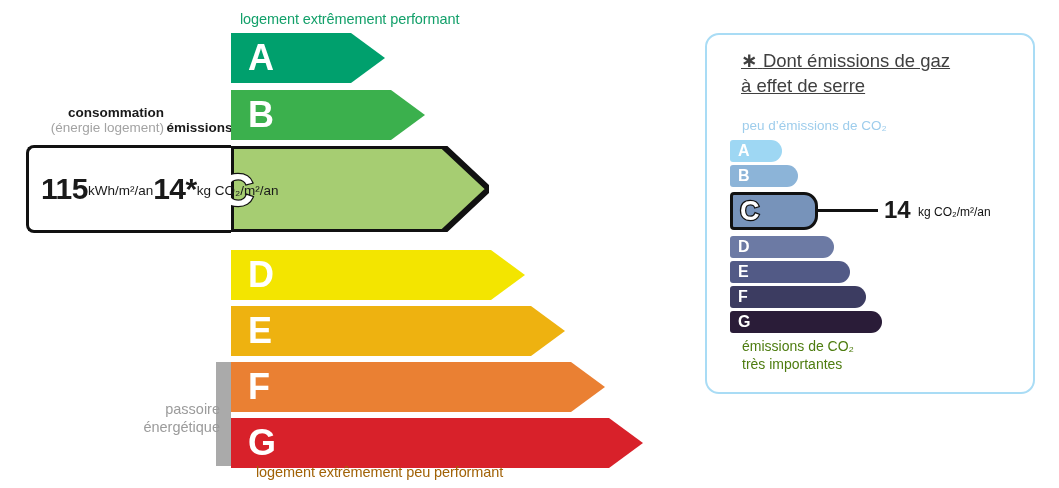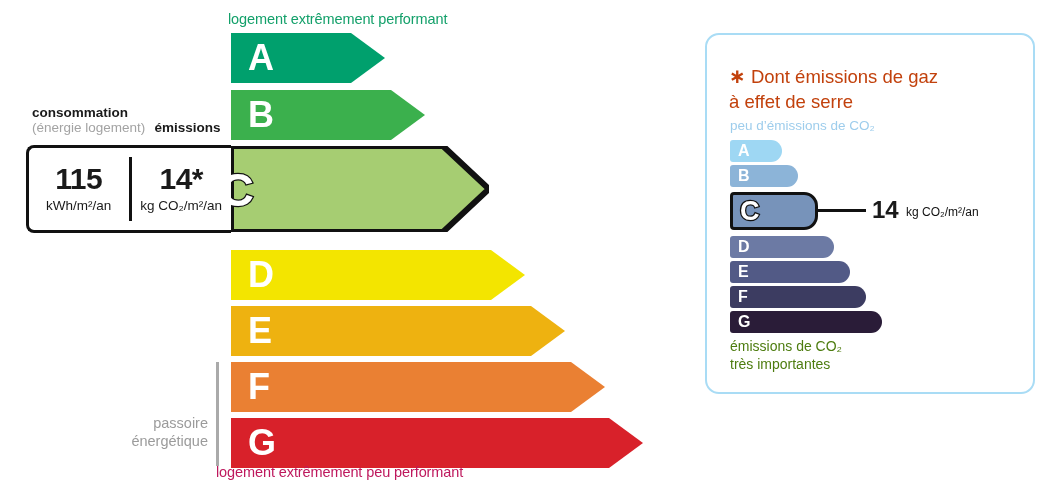--- a/index.html
+++ b/index.html
@@ -1,61 +1,61 @@
 <!DOCTYPE html>
 <html><head>
 <meta charset="utf-8">
 <style>
   html,body{margin:0;padding:0;background:#ffffff;}
   body{width:1059px;height:488px;position:relative;overflow:hidden;
        font-family:"Liberation Sans","DejaVu Sans",sans-serif;color:#1a1a1a;}
 
-  .abs{position:absolute;}
+  .abs{position:absolute;padding-left:12px;}
 
   
   #energy-panel{left:0;top:0;width:700px;height:488px;}
 
   .cap{font-size:14.5px;letter-spacing:-0.1px;white-space:nowrap;}
   #caption-top{left:228px;top:11px;color:#13a06a;}
-  #caption-bottom{left:216px;top:464px;color:#be185d;}
+  #caption-bottom{left:244px;top:464px;color:#a16207;}
 
   
-  #lbl-consommation{left:32px;top:105px;width:120px;text-align:left;
+  #lbl-consommation{left:32px;top:105px;width:120px;text-align:right;
       font-size:13.5px;font-weight:bold;color:#1a1a1a;line-height:15px;}
   #lbl-consommation .sub{display:block;font-weight:normal;color:#a3a3a3;font-size:13.5px;}
   #lbl-emissions{left:150px;top:120px;width:75px;text-align:center;
       font-size:13.5px;font-weight:bold;color:#1a1a1a;}
 
   
   #value-box{left:26px;top:145px;width:205px;height:88px;
      border:3px solid #111;border-right:none;
      border-radius:8px 0 0 8px;background:#fff;box-sizing:border-box;
      display:flex;align-items:stretch;z-index:6;}
-  .vcell{flex:1;display:flex;flex-direction:column;align-items:center;justify-content:center;}
+  .vcell{flex:1;display:flex;flex-direction:row;align-items:center;justify-content:center;}
   .vcell .num{font-size:30px;font-weight:bold;line-height:30px;letter-spacing:-0.5px;}
   .vcell .unit{font-size:13.5px;line-height:16px;margin-top:4px;white-space:nowrap;}
   #value-divider{width:3px;background:#111;margin:9px 0;}
 
   
   .bar{position:absolute;display:flex;align-items:center;}
   .bar .shape{position:absolute;left:0;top:0;width:100%;height:100%;}
   .bar .letter{position:relative;color:#ffffff;font-weight:bold;font-size:36px;
       line-height:36px;margin-left:17px;z-index:2;letter-spacing:0px;}
   .bar.current .letter{color:#ffffff;-webkit-text-stroke:2.5px #111;
       paint-order:stroke fill;font-size:47px;line-height:47px;margin-left:17px;}
 
   
   #passoire-line{left:216px;top:362px;width:3px;height:104px;background:#aaaaaa;}
-  #passoire-label{left:100px;top:414px;width:108px;text-align:right;
+  #passoire-label{left:100px;top:400px;width:108px;text-align:right;
       color:#9b9b9b;font-size:14.5px;line-height:18px;}
 
   
   #co2-panel{left:705px;top:33px;width:330px;height:361px;
      border:2px solid #a9dcf5;border-radius:14px;background:#fff;box-sizing:border-box;}
-  #co2-title{left:729px;top:64px;width:250px;font-size:18.5px;line-height:25px;color:#c2410c;}
+  #co2-title{left:729px;top:48px;width:250px;font-size:18.5px;line-height:25px;color:#404040;text-decoration:underline;}
   #co2-title .star{font-weight:bold;font-size:20px;}
   #co2-top-caption{left:730px;top:118px;font-size:13.5px;color:#9ecdec;}
   #co2-bottom-caption{left:730px;top:337px;font-size:14px;line-height:18px;color:#4d7c0f;}
 
   .cbar{position:absolute;left:730px;height:22px;border-radius:3px 11px 11px 3px;
      display:flex;align-items:center;}
   .cbar .cletter{color:#ffffff;font-weight:bold;font-size:16px;margin-left:8px;line-height:16px;}
   .cbar.current{border:3px solid #111;border-radius:4px 14px 14px 4px;height:38px;
      box-sizing:border-box;}
   .cbar.current .cletter{font-size:27px;-webkit-text-stroke:2.5px #111;

